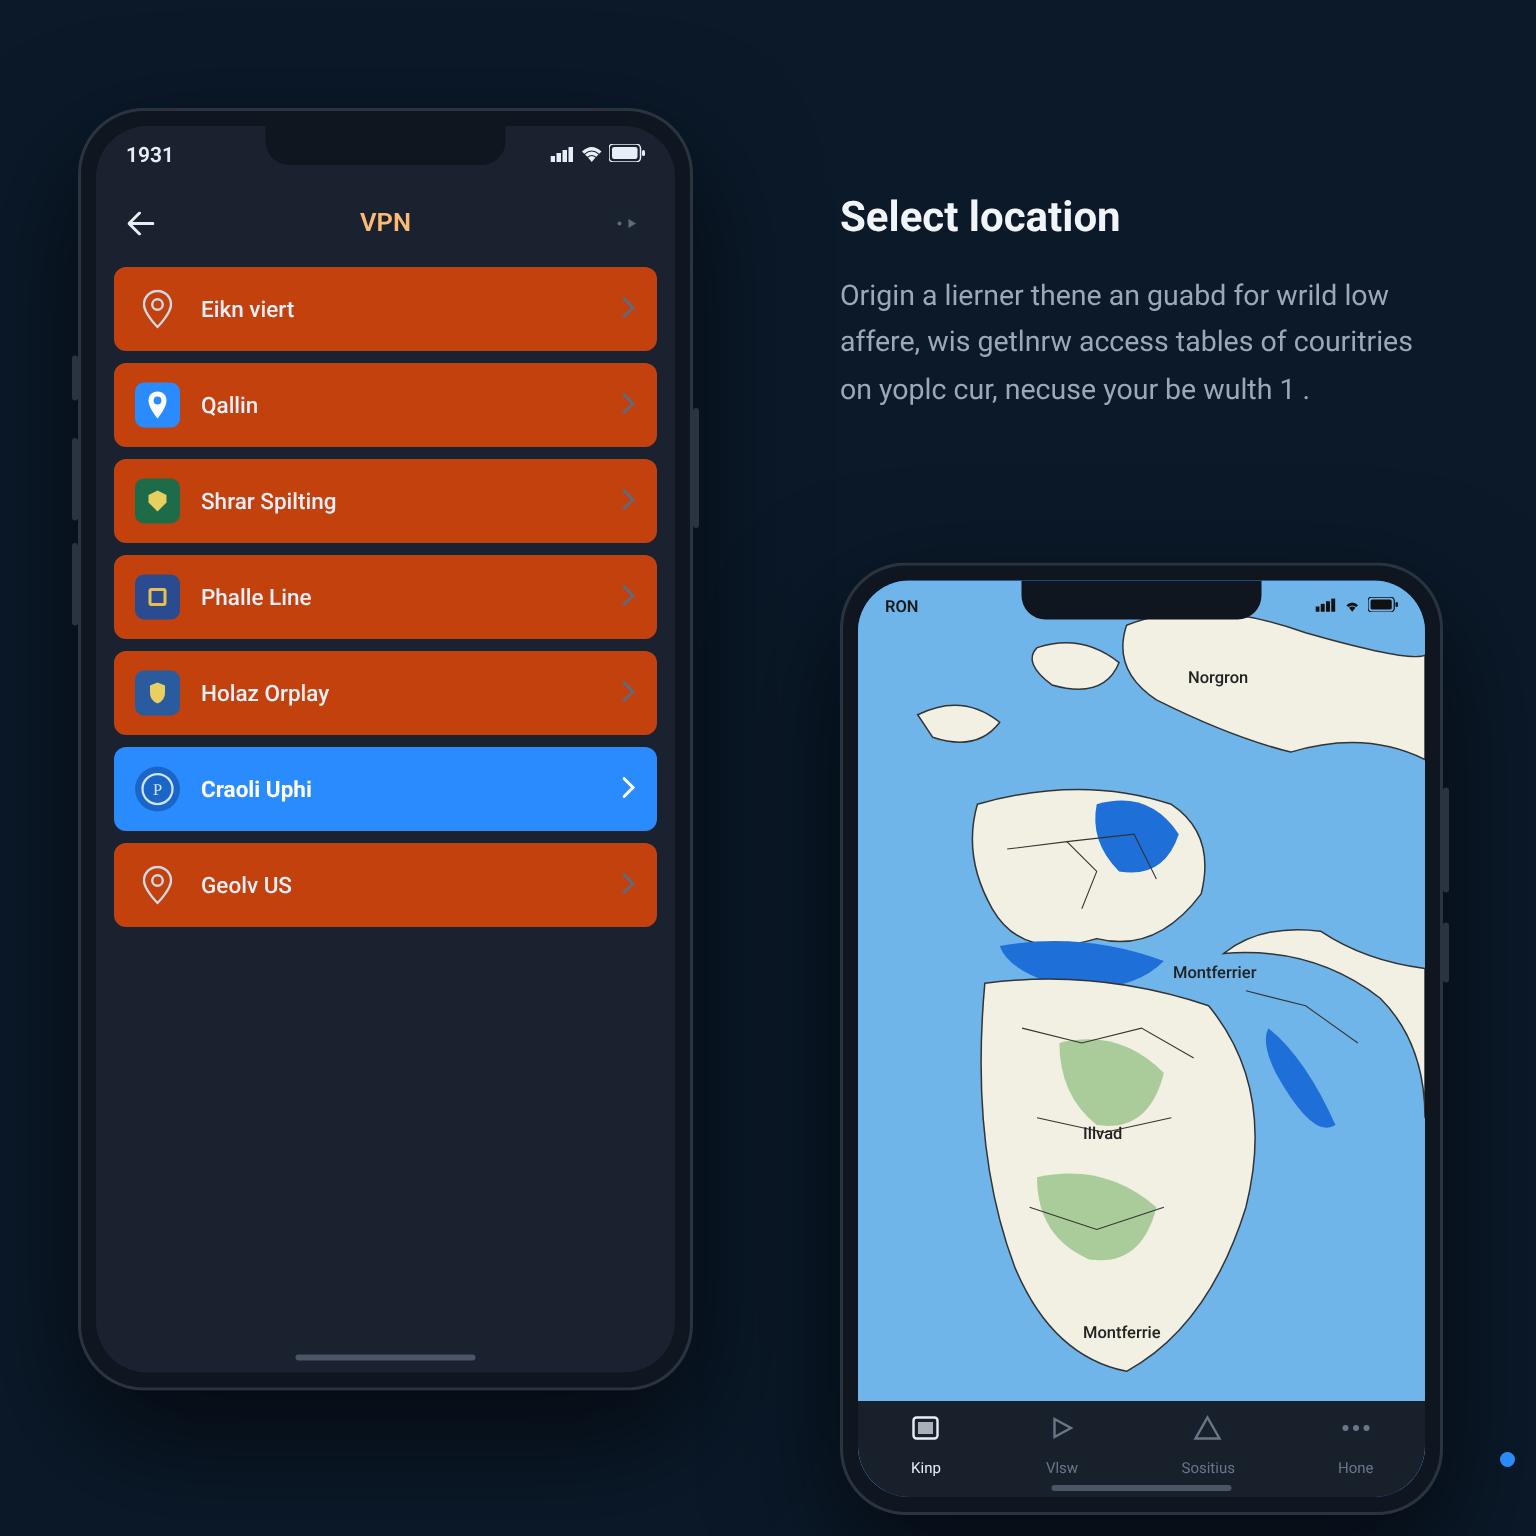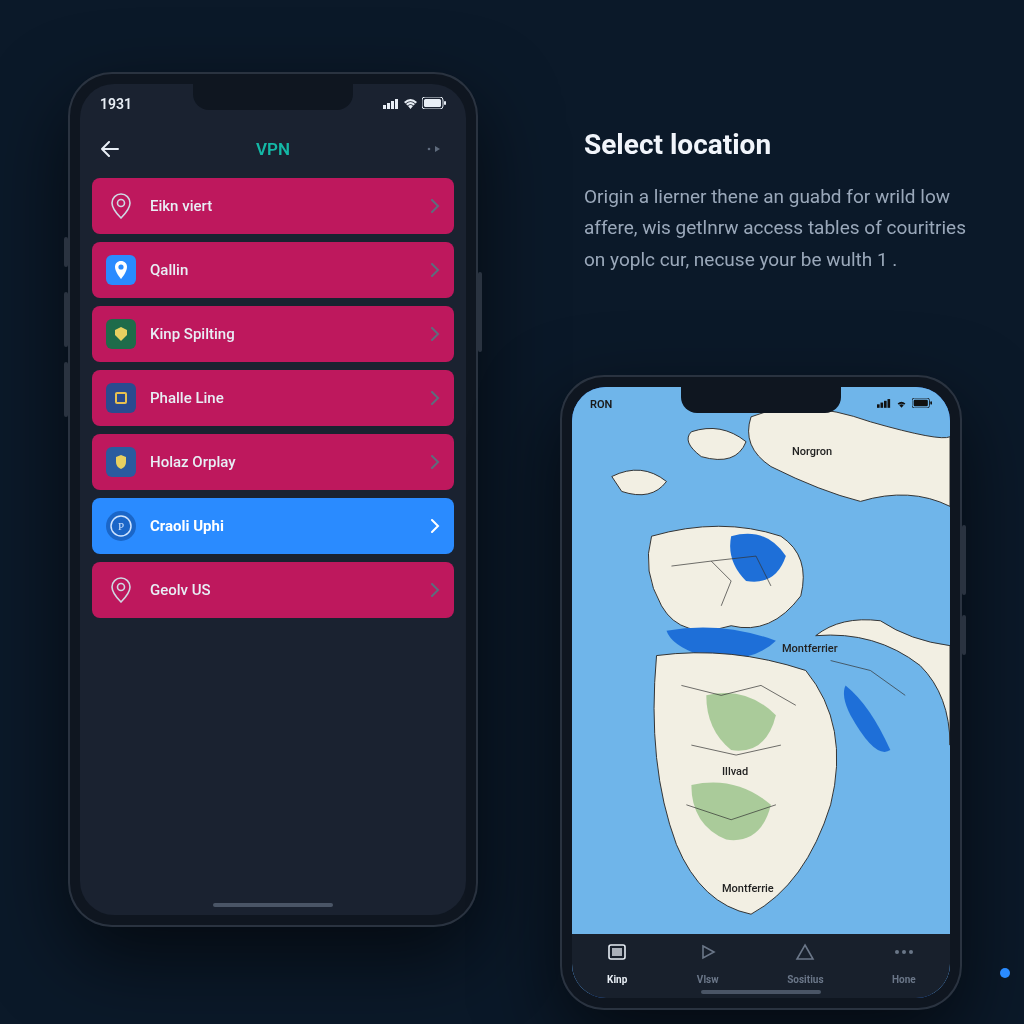--- a/index.html
+++ b/index.html
@@ -12,21 +12,21 @@
   position: relative;
 }
 
 
 .phone {
   position: absolute;
   border-radius: 44px;
   background: #0f1620;
   box-shadow: 0 30px 80px rgba(0,0,0,0.6), inset 0 0 0 2px #2a3340;
 }
-.phone-left { left: 68px; top: 72px; width: 410px; height: 855px; }
+.phone-left { left: 52px; top: 72px; width: 410px; height: 855px; }
 .phone-right { left: 560px; top: 375px; width: 402px; height: 635px; }
 
 .side-button { position: absolute; background: #2a3340; border-radius: 2px; }
 .phone-left .sb1 { left: -4px; top: 165px; width: 4px; height: 30px; }
 .phone-left .sb2 { left: -4px; top: 220px; width: 4px; height: 55px; }
 .phone-left .sb3 { left: -4px; top: 290px; width: 4px; height: 55px; }
 .phone-left .sb4 { right: -4px; top: 200px; width: 4px; height: 80px; }
 .phone-right .sb4 { right: -4px; top: 150px; width: 4px; height: 70px; }
 .phone-right .sb5 { right: -4px; top: 240px; width: 4px; height: 40px; }
 
@@ -60,27 +60,27 @@
 .app-header {
   height: 50px;
   display: flex; align-items: center; justify-content: space-between;
   padding: 0 16px;
 }
 .back-arrow, .fwd-arrow {
   width: 28px; height: 28px;
   display: flex; align-items: center; justify-content: center;
   color: #cfd8e3; font-size: 20px;
 }
-.header-title { font-size: 17px; font-weight: 600; color: #14b8a6; }
+.header-title { font-size: 17px; font-weight: 600; color: #fdba74; }
 
 
 .list { padding: 4px 12px; display: flex; flex-direction: column; gap: 8px; }
 .list-item {
   height: 56px;
-  background: #be185d;
+  background: #c2410c;
   border-radius: 8px;
   display: flex; align-items: center;
   padding: 0 14px;
   gap: 14px;
   cursor: pointer;
 }
 .list-item.selected { background: #2a8bff; }
 .list-item.selected .chev { color: #fff; }
 .item-icon {
   width: 30px; height: 30px;
@@ -96,21 +96,20 @@
 .home-indicator {
   position: absolute; bottom: 8px; left: 50%; transform: translateX(-50%);
   width: 120px; height: 4px; background: #4a5566; border-radius: 3px;
 }
 
 
 .headline-block {
   position: absolute;
   left: 560px; top: 128px;
   width: 400px;
-  margin-left: 24px;
 }
 .headline { font-size: 28px; font-weight: 700; color: #f1f5fb; margin-bottom: 20px; }
 .subtext { font-size: 19px; line-height: 1.65; color: #9aa8ba; }
 
 
 .screen-right {
   position: absolute; left: 12px; right: 12px; top: 12px; bottom: 12px;
   background: #3b82f6;
   border-radius: 34px;
   overflow: hidden;
@@ -126,21 +125,21 @@
 
 
 .tabbar {
   position: absolute; bottom: 0; left: 0; right: 0;
   height: 64px; background: #18202c;
   display: flex; justify-content: space-around; align-items: center;
   padding-bottom: 6px;
 }
 .tab {
   display: flex; flex-direction: column; align-items: center; gap: 11px;
-  color: #6a7688; font-size: 10px; font-weight: bold;
+  color: #6a7688; font-size: 10px;
 }
 .tab.active { color: #e8eef5; }
 .tab-icon { width: 22px; height: 22px; display:flex; align-items:center; justify-content:center; font-size:16px; }
 
 .tabbar .home-indicator { bottom: 4px; background: #4a5566; }
 
 .corner-dot {
   position: absolute; right: 14px; bottom: 46px;
   width: 10px; height: 10px; border-radius: 50%; background: #2a8bff;
 }
@@ -229,21 +228,21 @@
             </svg>
         </div>
       </div>
 
       <div class="list-item">
         <div class="item-icon" style="background:#1e6b4a;">
           <svg width="18" height="18" viewBox="0 0 18 18">
               <polygon points="9,2 15,5 15,10 9,16 3,10 3,5" fill="#e8d060"></polygon>
             </svg>
         </div>
-        <div class="item-label">Kinp Spilting</div>
+        <div class="item-label">Shrar Spilting</div>
         <div class="chev">
           <svg width="9" height="14" viewBox="0 0 9 14">
               <path d="M1 1 L7 7 L1 13" stroke="currentColor" stroke-width="2" fill="none" stroke-linecap="round"></path>
             </svg>
         </div>
       </div>
 
       <div class="list-item">
         <div class="item-icon" style="background:#2a4b8f;">
           <svg width="18" height="18" viewBox="0 0 18 18">
@@ -374,21 +373,21 @@
         <path d="M140 175 L185 170 L200 200"></path>
         <path d="M110 300 L150 310 L190 300 L225 320"></path>
         <path d="M120 360 L165 370 L210 360"></path>
         <path d="M115 420 L160 435 L205 420"></path>
         <path d="M260 275 L300 285 L335 310"></path>
       </g>
     </svg>
 
     <div class="map-label" style="left:220px; top:58px;">Norgron</div>
     <div class="map-label" style="left:210px; top:255px;">Montferrier</div>
-    <div class="map-label" style="left:150px; top:378px;">Illvad</div>
+    <div class="map-label" style="left:150px; top:362px;">Illvad</div>
     <div class="map-label" style="left:150px; top:495px;">Montferrie</div>
 
     <div class="tabbar">
       <div class="tab active">
         <div class="tab-icon">
           <svg width="20" height="18" viewBox="0 0 20 18">
               <rect x="2" y="2" width="16" height="14" rx="2" fill="none" stroke="currentColor" stroke-width="1.6"></rect>
               <rect x="5" y="5" width="10" height="8" fill="currentColor" opacity="0.7"></rect>
             </svg>
         </div>

